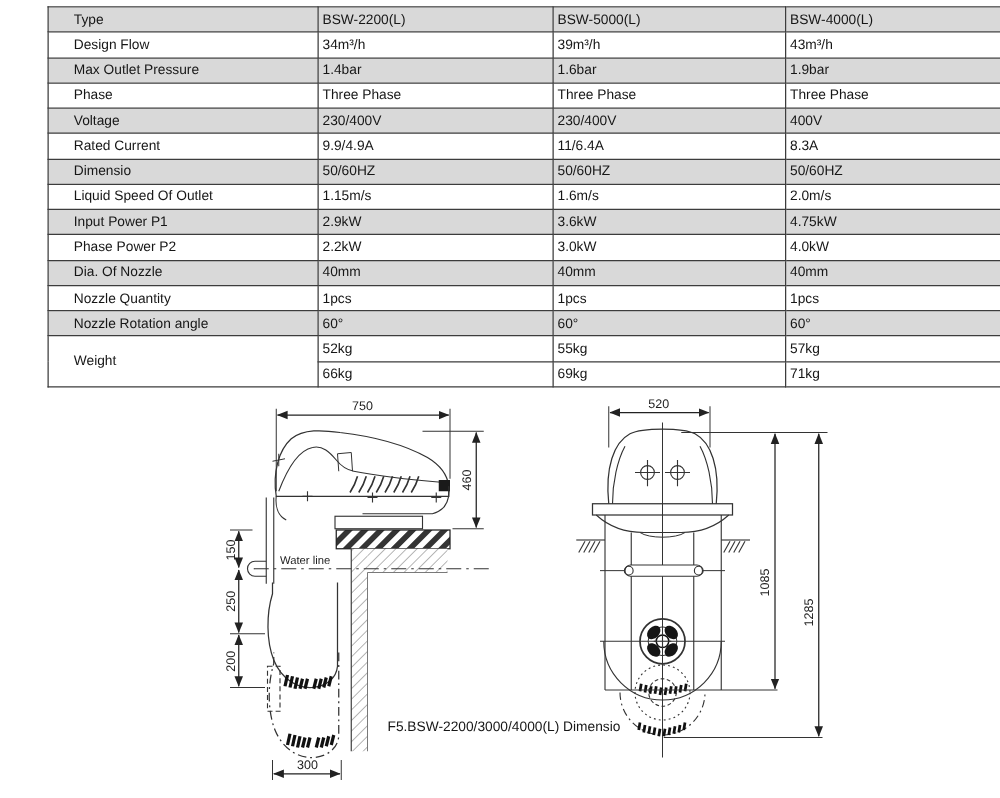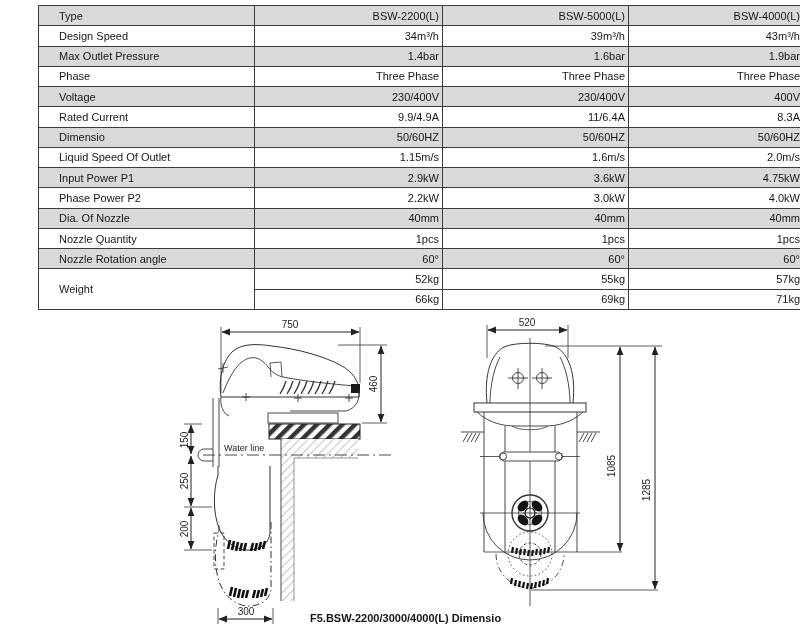--- a/index.html
+++ b/index.html
@@ -6,29 +6,29 @@
   body{
     width:800px;height:638px;position:relative;background:#ffffff;
     font-family:"Liberation Sans", sans-serif;color:#111;
     overflow:hidden;
   }
   table.spec{
     position:absolute;left:38px;top:5px;width:765px;height:305px;
     border-collapse:collapse;table-layout:fixed;font-size:11px;
   }
   table.spec td{
-    border:1px solid #3c3c3c;padding:0 3px;text-align:right;
+    border:1px solid #3c3c3c;padding:0 3px;text-align:left;
     white-space:nowrap;overflow:hidden;color:#161616;
   }
   table.spec td.label-cell{text-align:left;padding-left:20px;}
   table.spec tr.shaded td{background:#d9d9d9;}
   .drawing-svg{position:absolute;left:0;top:308px;}
   .caption{
-    position:absolute;left:310px;top:612px;width:320px;
-    font-size:11px;font-weight:bold;color:#161616;white-space:nowrap;
+    position:absolute;left:310px;top:576px;width:320px;
+    font-size:11px;font-weight:normal;color:#161616;white-space:nowrap;
   }
   svg text{font-family:"Liberation Sans",sans-serif;fill:#1d1d1d;}
   .dim-t{font-size:10px;}
   .wl-t{font-size:9px;}
 </style>
 </head>
 <body>
 
 <table class="spec">
   <colgroup>
@@ -38,21 +38,21 @@
       <col style="width:175px">
   </colgroup>
   <tbody>
       <tr class="shaded">
         <td class="label-cell">Type</td>
         <td>BSW-2200(L)</td>
         <td>BSW-5000(L)</td>
         <td>BSW-4000(L)</td>
       </tr>
       <tr>
-        <td class="label-cell">Design Speed</td>
+        <td class="label-cell">Design Flow</td>
         <td>34m³/h</td>
         <td>39m³/h</td>
         <td>43m³/h</td>
       </tr>
       <tr class="shaded">
         <td class="label-cell">Max Outlet Pressure</td>
         <td>1.4bar</td>
         <td>1.6bar</td>
         <td>1.9bar</td>
       </tr>

